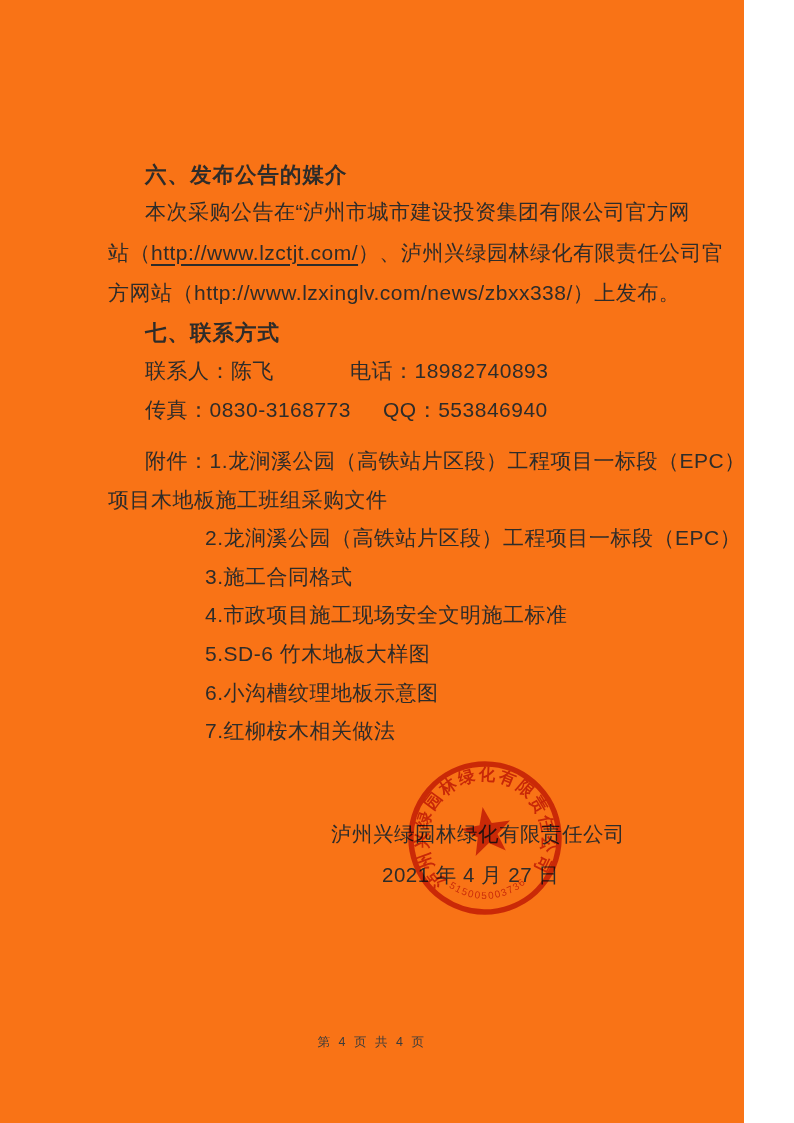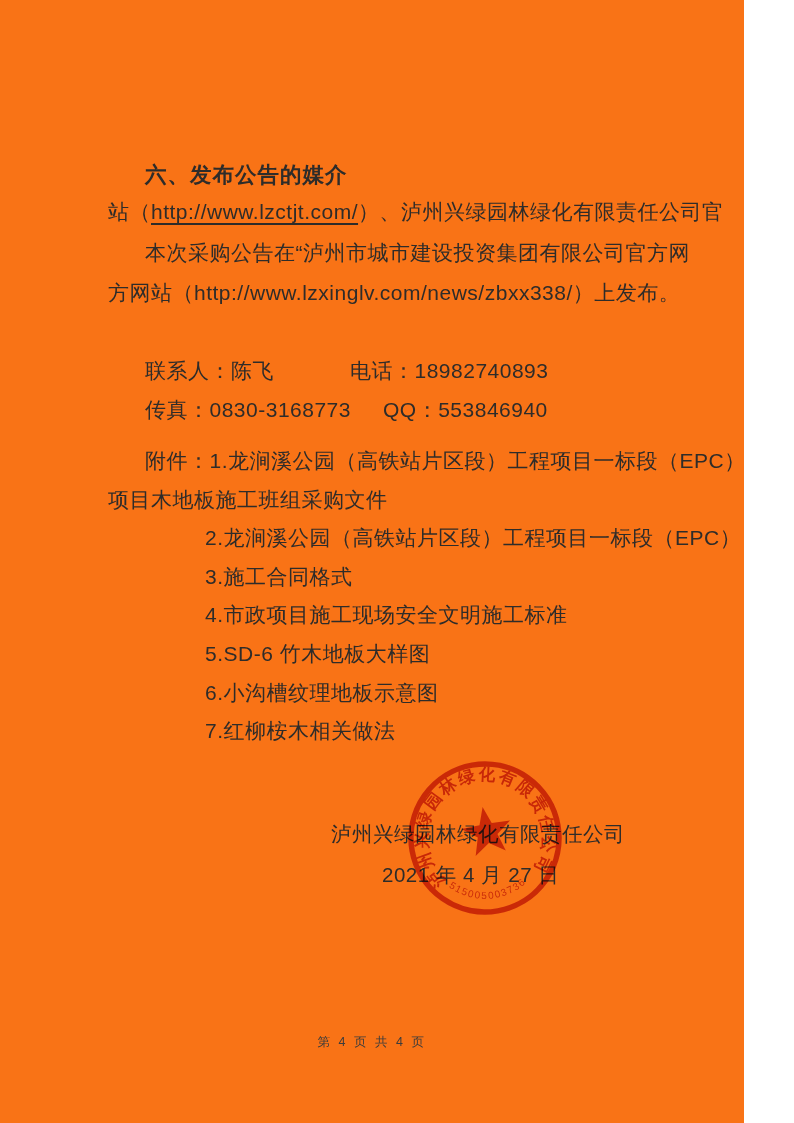--- a/index.html
+++ b/index.html
@@ -52,30 +52,31 @@
 </style>
 </head>
 <body>
 
 <div class="page">
 
   <div class="abs heading" style="left:145px;top:160px;">六、发布公告的媒介</div>
 
   <div class="abs para" style="left:108px;top:192px;width:600px;">
     <div class="pline">
-      <span>站（</span><span class="url">http://www.lzctjt.com/</span><span>）、泸州兴绿园林绿化有限责任公司官</span>
+      <span style="padding-left:37px;display:inline-block;"></span><span>本次采购公告在“泸州市城市建设投资集团有限公司官方网</span>
     </div>
     <div class="pline">
-      <span style="padding-left:37px;display:inline-block;"></span><span>本次采购公告在“泸州市城市建设投资集团有限公司官方网</span>
+      <span>站（</span><span class="url">http://www.lzctjt.com/</span><span>）、泸州兴绿园林绿化有限责任公司官</span>
     </div>
     <div class="pline">
       <span>方网站（http://www.lzxinglv.com/news/zbxx338/）上发布。</span>
     </div>
   </div>
 
+  <div class="abs heading" style="left:145px;top:318px;">七、联系方式</div>
 
   <div class="abs bodytext" style="left:145px;top:357px;">
     <span>联系人：</span><span>陈飞</span>
   </div>
   <div class="abs bodytext" style="left:350px;top:357px;">
     <span>电话：</span><span>18982740893</span>
   </div>
 
   <div class="abs bodytext" style="left:145px;top:396px;">
     <span>传真：</span><span>0830-3168773</span>

